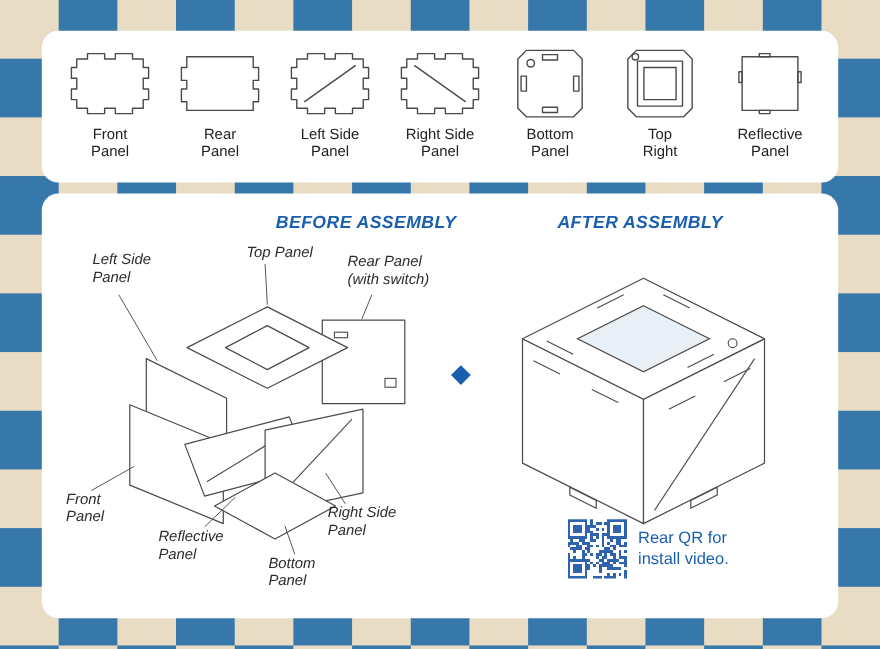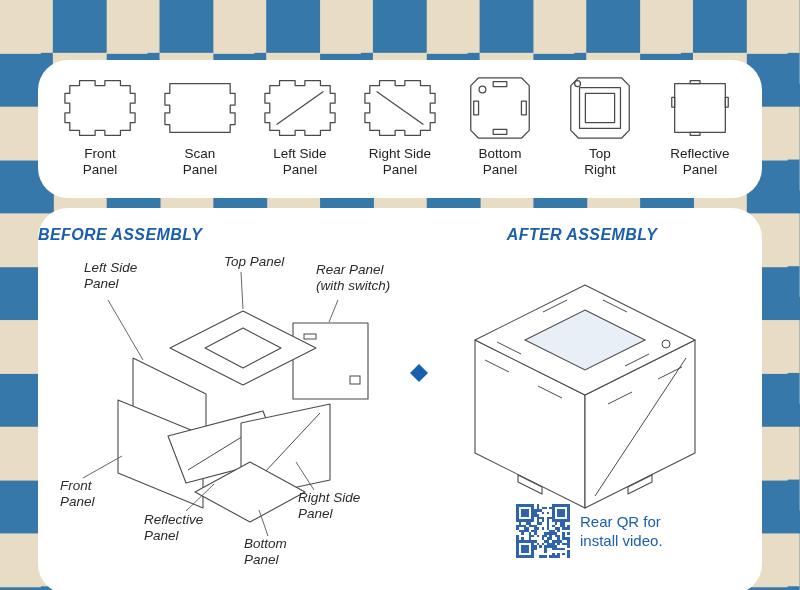--- a/index.html
+++ b/index.html
@@ -3,36 +3,36 @@
 <meta charset="utf-8">
 <style>
   * { margin:0; padding:0; box-sizing:border-box; }
   html,body { width:800px; height:590px; }
   body { font-family:"Liberation Sans", sans-serif; overflow:hidden; }
   #page {
     position:relative; width:800px; height:590px;
     background: repeating-conic-gradient(var(--checker-blue,#3578a9) 0% 25%, var(--checker-beige,#e8dcc4) 0% 50%);
     background-size:106.7px 106.7px;
   }
-  .card { position:absolute; background:#fff; border-radius:30px;margin-top:32px; }
+  .card { position:absolute; background:#fff; border-radius:15px; }
   #panel-card {
     left:38px; top:28px; width:724px; height:138px;
     display:flex; justify-content:space-evenly; align-items:flex-start;
     padding:10px 12px 6px;
   }
   .panel-item { display:flex; flex-direction:column; align-items:center; width:100px; }
   .panel-item svg { width:92px; height:76px; }
   #panel-card svg path, #panel-card svg rect, #panel-card svg circle, #panel-card svg line {
     stroke:#4a4a4a; stroke-width:1.3; fill:none; stroke-linejoin:round;
   }
   .lbl { white-space:pre-line; text-align:center; font-size:13.5px; line-height:1.2; color:#222; }
   #assembly-card { left:38px; top:176px; width:724px; height:386px; }
   .heading { position:absolute; top:18px; font-size:16px; font-weight:bold; font-style:italic;
              color:var(--heading,#1a5fae); letter-spacing:.4px; }
-  #before-title { left:0; width:360px; text-align:left; }
+  #before-title { left:17px; width:360px; text-align:right; }
   #after-title  { left:364px; width:360px; text-align:center; }
   .diagram-svg { position:absolute; left:0; top:0; width:724px; height:386px; }
   .panel-shape { fill:#fff; stroke:#4a4a4a; stroke-width:1.1; stroke-linejoin:round; }
   .slot { fill:none; stroke:#4a4a4a; stroke-width:1; }
   .hole { fill:#e9eff6; stroke:#4a4a4a; stroke-width:1.1; }
   .leaders line { stroke:#555; stroke-width:.9; }
   .diamond { fill:var(--heading,#1a5fae); }
   .callout { position:absolute; font-size:13.5px; font-style:italic; color:#2b2b2b;
              white-space:pre-line; line-height:1.2; }
   .qr-wrap { position:absolute; left:478px; top:296px; display:flex; gap:10px; align-items:center; }
@@ -51,21 +51,21 @@
         <path d="M15,16 h10 v-5 h16 v5 h10 v-5 h16 v5 h10 v8 h5 v10 h-5 v10 h5 v10 h-5 v8 h-10 v5 h-16 v-5 h-10 v5 h-16 v-5 h-10 v-8 h-5 v-10 h5 v-10 h-5 v-10 h5 z"></path>
       </svg>
       <div class="lbl">Front
 Panel</div>
     </div>
 
     <div class="panel-item">
       <svg viewBox="0 0 92 78">
         <path d="M15,14 h62 v10 h5 v12 h-5 v8 h5 v12 h-5 v8 h-62 v-8 h-5 v-12 h5 v-8 h-5 v-12 h5 z"></path>
       </svg>
-      <div class="lbl">Scan
+      <div class="lbl">Rear
 Panel</div>
     </div>
 
     <div class="panel-item">
       <svg viewBox="0 0 92 78">
         <path d="M15,16 h10 v-5 h16 v5 h10 v-5 h16 v5 h10 v8 h5 v10 h-5 v10 h5 v10 h-5 v8 h-10 v5 h-16 v-5 h-10 v5 h-16 v-5 h-10 v-8 h-5 v-10 h5 v-10 h-5 v-10 h5 z"></path>
         <line x1="22" y1="56" x2="70" y2="22"></line>
       </svg>
       <div class="lbl">Left Side
 Panel</div>

